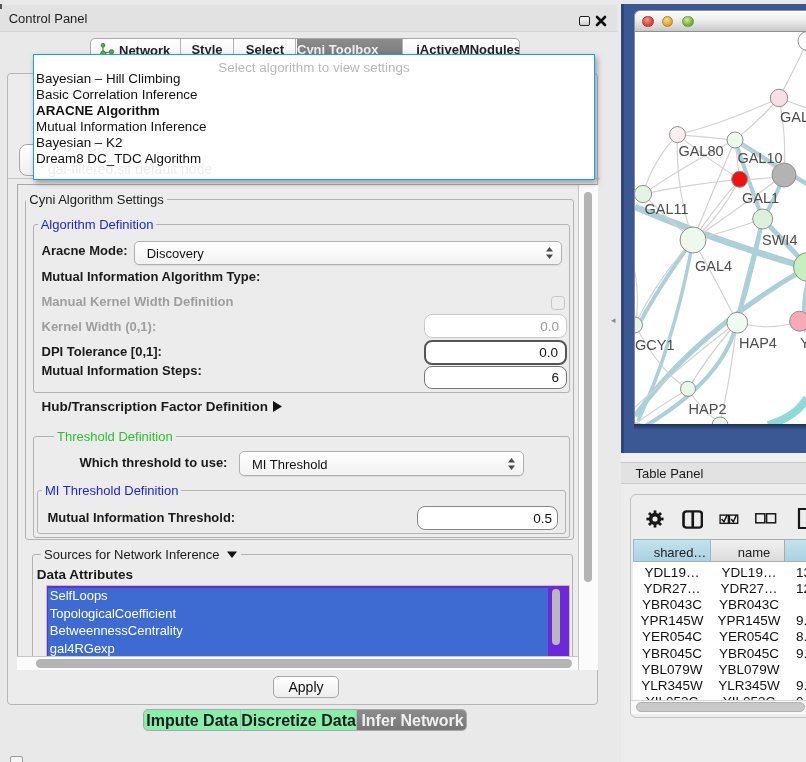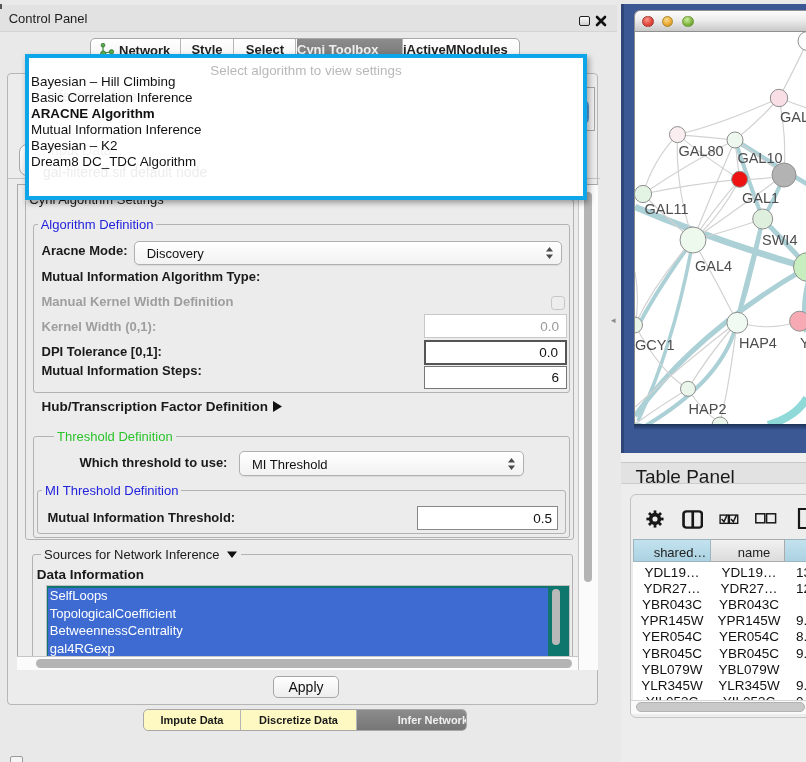--- a/index.html
+++ b/index.html
@@ -8,21 +8,21 @@
 .abs { position:absolute; }
 #stage { position:relative; width:806px; height:762px; }
 .lbl { position:absolute; font-size:13px; font-weight:bold; color:#1a1a1a; white-space:nowrap; }
 .dis { color:#9e9e9e; }
 .tb { position:absolute; border:1px solid #b2b2b2; border-radius:3px; }
 .tbl { position:absolute; font-size:13px; background:#ececec; padding:0 3px; white-space:nowrap; }
 .combo { position:absolute; background:linear-gradient(#ffffff,#f2f2f2); border:1px solid #b0b0b0;
   border-radius:5px; font-size:13px; color:#111; box-shadow:0 1px 1px rgba(0,0,0,0.08); }
 .combo .ct { position:absolute; left:12px; top:50%; transform:translateY(-50%); white-space:nowrap; }
 .carr { position:absolute; right:7px; top:50%; transform:translateY(-50%); width:9px; height:14px; }
-.tf { position:absolute; background:#ffffff; font-size:13px; color:#111; text-align:right; }
+.tf { position:absolute; background:#ffffff; font-size:13px; color:#111; text-align:right;border-radius:8px; }
 .tf span { position:absolute; right:7px; top:50%; transform:translateY(-50%); font-size:13.5px; }
 </style>
 </head>
 <body>
 <div id="stage">
 
 <div class="abs" style="left:620.5px;top:4px;width:185.5px;height:448.8px;background:#3b5794;"></div>
 <div class="abs" style="left:620.5px;top:4px;width:3px;height:448.8px;background:#2e4577;"></div>
 
 <div class="abs" id="netwin" style="left:634px;top:10px;width:205px;height:413.5px;">
@@ -115,21 +115,21 @@
       </g>
     </svg>
   </div>
   <div class="abs" style="left:0;top:413.5px;width:172px;height:6px;background:linear-gradient(#1c3156,#3b5794);"></div>
 </div>
 
 <div class="abs" style="left:620.5px;top:452.8px;width:185.5px;height:309.2px;background:#ededed;"></div>
 <div class="abs" style="left:620.5px;top:452.8px;width:185.5px;height:9px;background:#f0f0f0;"></div>
 <div class="abs" style="left:620.5px;top:461.7px;width:185.5px;height:22.6px;background:#e2e2e2;
   border-top:1px solid #c7c7c7;border-bottom:1px solid #cccccc;"></div>
-<div class="abs" style="left:635.5px;top:465.5px;font-size:19px;color:#1a1a1a;">Table Panel</div>
+<div class="abs" style="left:635.5px;top:465.5px;font-size:13px;color:#1a1a1a;">Table Panel</div>
 
 <div class="abs" id="tablebox" style="left:630px;top:494px;width:200px;height:224px;background:#ededed;
   border:1px solid #c3c3c3;border-radius:6px;overflow:hidden;">
 
   <svg class="abs" style="left:14.5px;top:14.5px;" width="18" height="18" viewBox="0 0 21 21">
     <g fill="#181818">
       <circle cx="10.5" cy="10.5" r="7.2"></circle>
       <rect x="8.9" y="0.5" width="3.2" height="20"></rect>
       <rect x="8.9" y="0.5" width="3.2" height="20" transform="rotate(45 10.5 10.5)"></rect>
       <rect x="8.9" y="0.5" width="3.2" height="20" transform="rotate(90 10.5 10.5)"></rect>
@@ -191,21 +191,21 @@
         <circle cx="3" cy="2.2" r="1.9" fill="#58ad4a" stroke="#2f6e2f" stroke-width="0.7"></circle>
         <circle cx="3.2" cy="10.5" r="2.6" fill="#58ad4a" stroke="#2f6e2f" stroke-width="0.7"></circle>
         <circle cx="11.5" cy="8.8" r="2.2" fill="#58ad4a" stroke="#2f6e2f" stroke-width="0.7"></circle>
       </svg>
       <span class="abs" style="left:28px;top:4px;">Network</span>
     </div>
     <div class="abs" style="left:90px;top:0;width:53px;height:23px;border-right:1px solid #b5b5b5;text-align:center;line-height:21px;">Style</div>
     <div class="abs" style="left:144px;top:0;width:61px;height:23px;border-right:1px solid #b5b5b5;text-align:center;line-height:21px;">Select</div>
     <div class="abs" style="left:206px;top:0;width:105px;height:23px;background:linear-gradient(#8c8c8c,#747474);
       color:#efefef;text-align:left;line-height:21px;">Cyni Toolbox</div>
-    <div class="abs" style="left:311px;top:0;width:119px;height:23px;border-left:1px solid #b5b5b5;text-align:left;line-height:21px;">jActiveMNodules</div>
+    <div class="abs" style="left:311px;top:0;width:119px;height:23px;border-left:1px solid #b5b5b5;text-align:right;line-height:21px;">jActiveMNodules</div>
   </div>
 
   <div class="abs" style="left:7px;top:69px;width:591px;height:632px;background:#ececec;
     border:1px solid #b6b6b6;border-radius:4px;"></div>
   <div class="abs" style="left:8px;top:173.5px;width:592px;height:1px;background:#c4c4c4;"></div>
 
   <div class="abs" style="left:556px;top:83px;width:39px;height:44px;border:1px solid #a5a5a5;background:#f0f0f0;"></div>
   <div class="abs" style="left:552px;top:95px;width:37px;height:26px;border:3px solid #5b9cd8;border-radius:7px;background:#fff;"></div>
   <div class="abs" style="left:19px;top:140px;width:565px;height:32px;background:linear-gradient(#ffffff,#f0f0f0);border:1px solid #a8a8a8;border-radius:8px;"></div>
 
@@ -269,58 +269,58 @@
   <div class="lbl" style="left:47.4px;top:505.9px;">Mutual Information Threshold:</div>
   <div class="tf" style="left:417px;top:501.5px;width:141px;height:24px;border:1.5px solid #888;">
         <span style="right:5px;">0.5</span>
       </div>
 
   <div class="tb" style="left:31.7px;top:550px;width:541.8px;height:107px;"></div>
   <div class="tbl" style="left:41px;top:542.9px;color:#1a1a1a;">Sources for Network Inference
     <svg width="12" height="9" viewBox="0 0 12 9" style="margin-left:3px;">
           <path d="M1 1.5 L11 1.5 L6 8 Z" fill="#111"></path>
         </svg></div>
-  <div class="lbl" style="left:36.8px;top:562.8px;font-size:13.5px;">Data Information</div>
-
-  <div class="abs" style="left:45.5px;top:581.3px;width:524.5px;height:71.7px;background:#0f766e;border:1px solid #c0c0c0;overflow:hidden;padding-left:48px;">
+  <div class="lbl" style="left:36.8px;top:562.8px;font-size:13.5px;">Data Attributes</div>
+
+  <div class="abs" style="left:45.5px;top:581.3px;width:524.5px;height:71.7px;background:#6d28d9;border:1px solid #c0c0c0;overflow:hidden;padding-left:48px;">
     <div class="abs" style="left:1px;top:2px;width:500px;height:69px;background:#3d6bd2;"></div>
     <div class="abs" style="left:3.3px;top:1px;width:400px;font-size:13px;color:#fff;line-height:17.5px;">SelfLoops<br>TopologicalCoefficient<br>BetweennessCentrality<br>gal4RGexp</div>
     <div class="abs" style="left:505px;top:3px;width:8px;height:56px;background:#b9b9b9;border-radius:4px;"></div>
   </div>
 
   <div class="abs" style="left:577.5px;top:180.5px;width:20px;height:485px;background:#fbfbfb;border-left:1px solid #c6c6c6;"></div>
   <div class="abs" style="left:584px;top:188px;width:7.5px;height:390px;background:#b4b4b4;border-radius:4px;"></div>
   <div class="abs" style="left:17px;top:652px;width:561px;height:13.5px;background:#fbfbfb;border-top:1px solid #c6c6c6;"></div>
   <div class="abs" style="left:36px;top:654.5px;width:536px;height:9.5px;background:#b4b4b4;border-radius:5px;"></div>
 
-  <div class="abs" id="popup" style="left:25px;top:49.7px;width:562px;height:146px;background:#ffffff;
-    border:4px solid #0ea5e9;box-shadow:2px 3px 6px rgba(0,0,0,0.35);font-size:13.4px;color:#111;">
+  <div class="abs" id="popup" style="left:33px;top:49.7px;width:562px;height:126px;background:#ffffff;
+    border:1px solid #0ea5e9;box-shadow:2px 3px 6px rgba(0,0,0,0.35);font-size:13.4px;color:#111;">
     <div class="abs" style="left:0;top:5px;width:100%;text-align:center;color:#b8b8b8;">Select algorithm to view settings</div>
     <div class="abs" style="left:18px;top:30px;font-size:14px;color:rgba(40,40,40,0.07);white-space:nowrap;">Inference Algorithm</div>
     <div class="abs" style="left:18px;top:84px;font-size:14px;color:rgba(40,40,40,0.06);white-space:nowrap;">Input Data</div>
     <div class="abs" style="left:14px;top:106px;font-size:14px;color:rgba(40,40,40,0.09);white-space:nowrap;">gal-filtered.sif default node</div>
     <div class="abs" style="left:2px;top:16.8px;line-height:15.85px;white-space:nowrap;">
       Bayesian – Hill Climbing<br>
       Basic Correlation Inference<br>
       <b>ARACNE Algorithm</b><br>
       Mutual Information Inference<br>
       Bayesian – K2<br>
       Dream8 DC_TDC Algorithm
     </div>
   </div>
 
   <div class="abs" style="left:273px;top:672px;width:66px;height:22px;background:linear-gradient(#ffffff,#ededed);
     border:1px solid #a6a6a6;border-radius:5px;text-align:center;font-size:14px;color:#111;line-height:20px;">Apply</div>
 
-  <div class="abs" id="bottabs" style="left:143px;top:705px;width:324px;height:22px;background:#fef9c3;
-    border:1px solid #a8a8a8;border-radius:5px;overflow:hidden;font-size:11px;font-weight:bold;color:#1a1a1a;">
+  <div class="abs" id="bottabs" style="left:143px;top:705px;width:324px;height:22px;background:#86efac;
+    border:1px solid #a8a8a8;border-radius:5px;overflow:hidden;font-size:16px;font-weight:bold;color:#1a1a1a;">
     <div class="abs" style="left:0;top:0;width:97px;height:22px;border-right:1px solid #b5b5b5;text-align:center;line-height:21px;">Impute Data</div>
     <div class="abs" style="left:97px;top:0;width:116px;height:22px;border-right:1px solid #b5b5b5;text-align:center;line-height:21px;">Discretize Data</div>
     <div class="abs" style="left:213px;top:0;width:111px;height:22px;background:linear-gradient(#8c8c8c,#747474);
-      color:#f0f0f0;text-align:right;line-height:21px;">Infer Network</div>
+      color:#f0f0f0;text-align:center;line-height:21px;">Infer Network</div>
   </div>
 </div>
 
 <div class="abs" style="left:611px;top:316px;width:8px;height:9px;color:#8a8a8a;font-size:9px;line-height:9px;">◂</div>
 
 <div class="abs" style="left:10px;top:756px;width:13px;height:10px;border:1px solid #9a9a9a;background:#f5f5f5;border-radius:2px;"></div>
 
 </div>
 
 </body></html>

